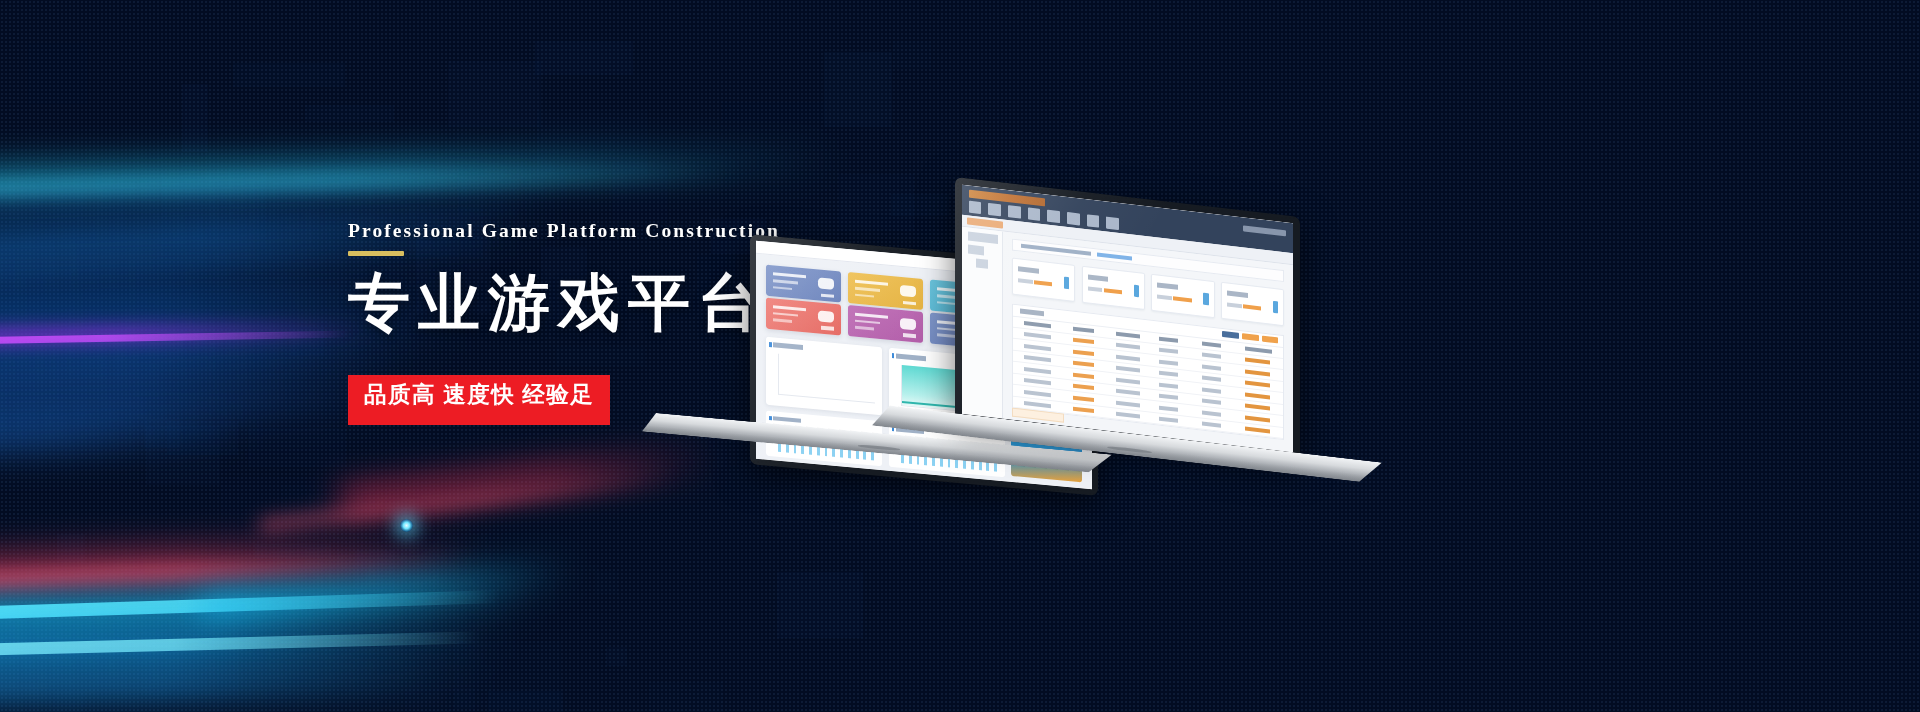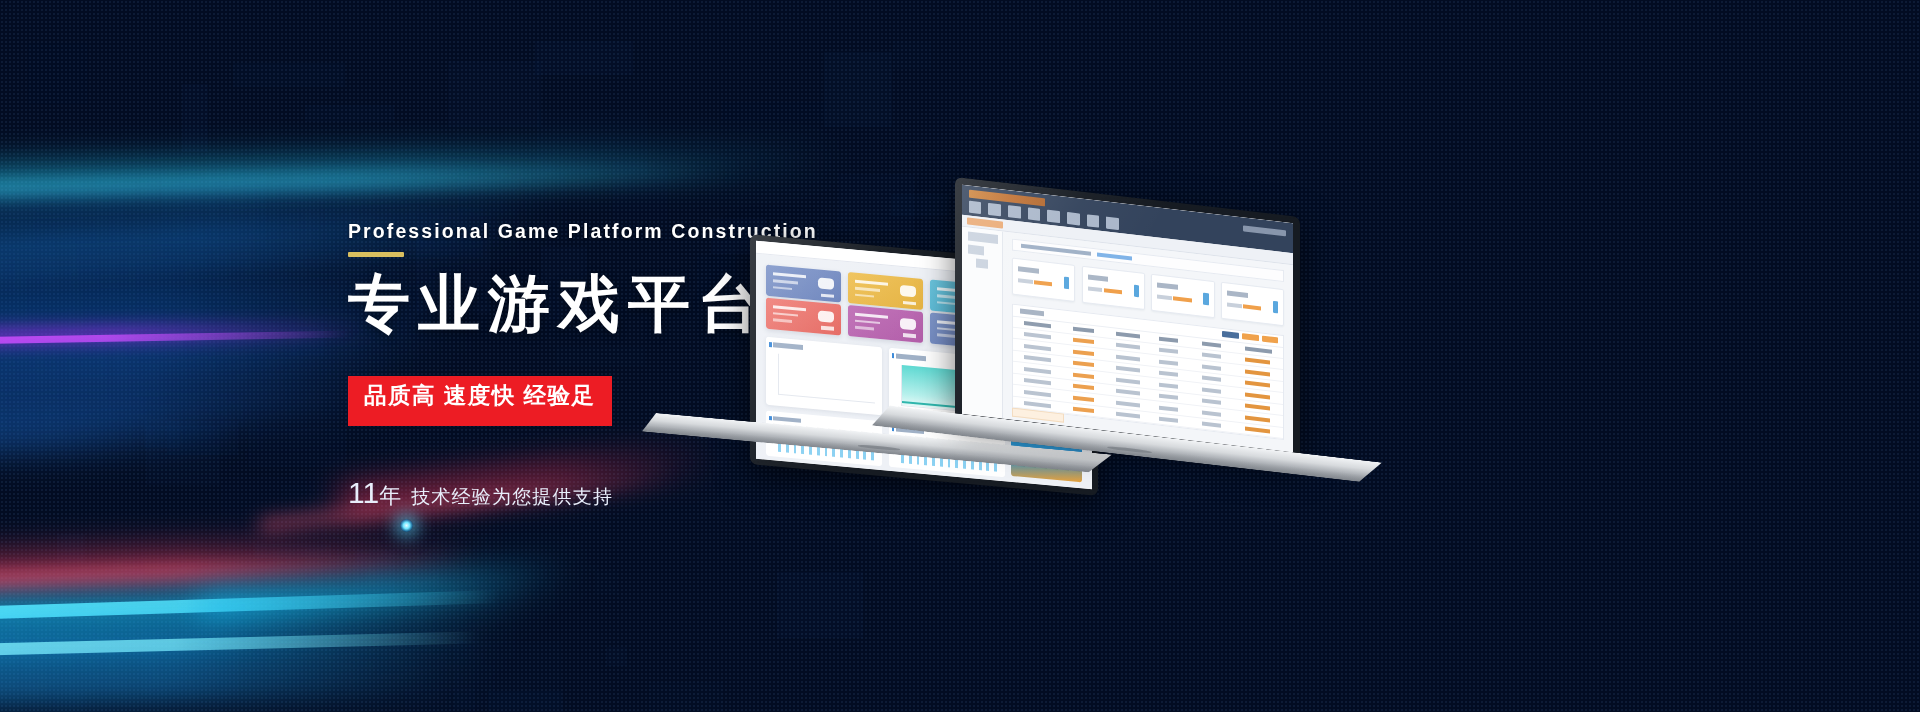--- a/index.html
+++ b/index.html
@@ -10,20 +10,21 @@
   #banner {
     position:relative;
     width:1920px; height:712px;
     overflow:hidden;
     background:
       radial-gradient(ellipse 900px 500px at 18% 45%, rgba(13,62,122,0.55) 0%, rgba(9,40,86,0.0) 70%),
       radial-gradient(ellipse 700px 420px at 8% 78%, rgba(10,70,140,0.45) 0%, rgba(5,25,60,0) 70%),
       linear-gradient(105deg, #0a3160 0%, #0a2c55 16%, #072murky 0%, #062murk 0%),
       linear-gradient(100deg, #0b3363 0%, #0a2b52 18%, #072040 38%, #041429 58%, #020d20 76%, #010a1c 100%);
     background-blend-mode:screen, screen, normal, normal;
+    font-family:Liberation Serif, serif;
   }
 
   
   .dots {
     position:absolute; inset:0;
     background-image:
       radial-gradient(rgba(120,180,255,0.085) 0.8px, transparent 0.9px);
     background-size:4px 4px;
     mix-blend-mode:screen;
     pointer-events:none;
@@ -315,23 +316,20 @@
 
   <div class="copy">
     <div class="eyebrow">Professional  Game  Platform  Construction</div>
     <div class="rule"></div>
     <div class="headline">专业游戏平台搭建</div>
 
     <div class="badge">
       <span class="badge-text">品质高  速度快  经验足</span>
     </div>
 
-    <div class="tagline">
-      <span class="yrs"><span>11</span><span class="unit">年</span></span><span class="desc">技术经验为您提供支持</span>
-    </div>
   </div>
 
   <div class="laptops">
 
     <div class="laptop">
       <div class="bezel" style="left:-10px; top:65px; width:348px; height:230px; transform:skewY(5.2deg);">
         <div class="scr" style="left:6px; top:6px; right:6px; bottom:6px;">
           <div class="ui2">
             <div class="ui2-top"></div>
             <div class="ui2-body">

